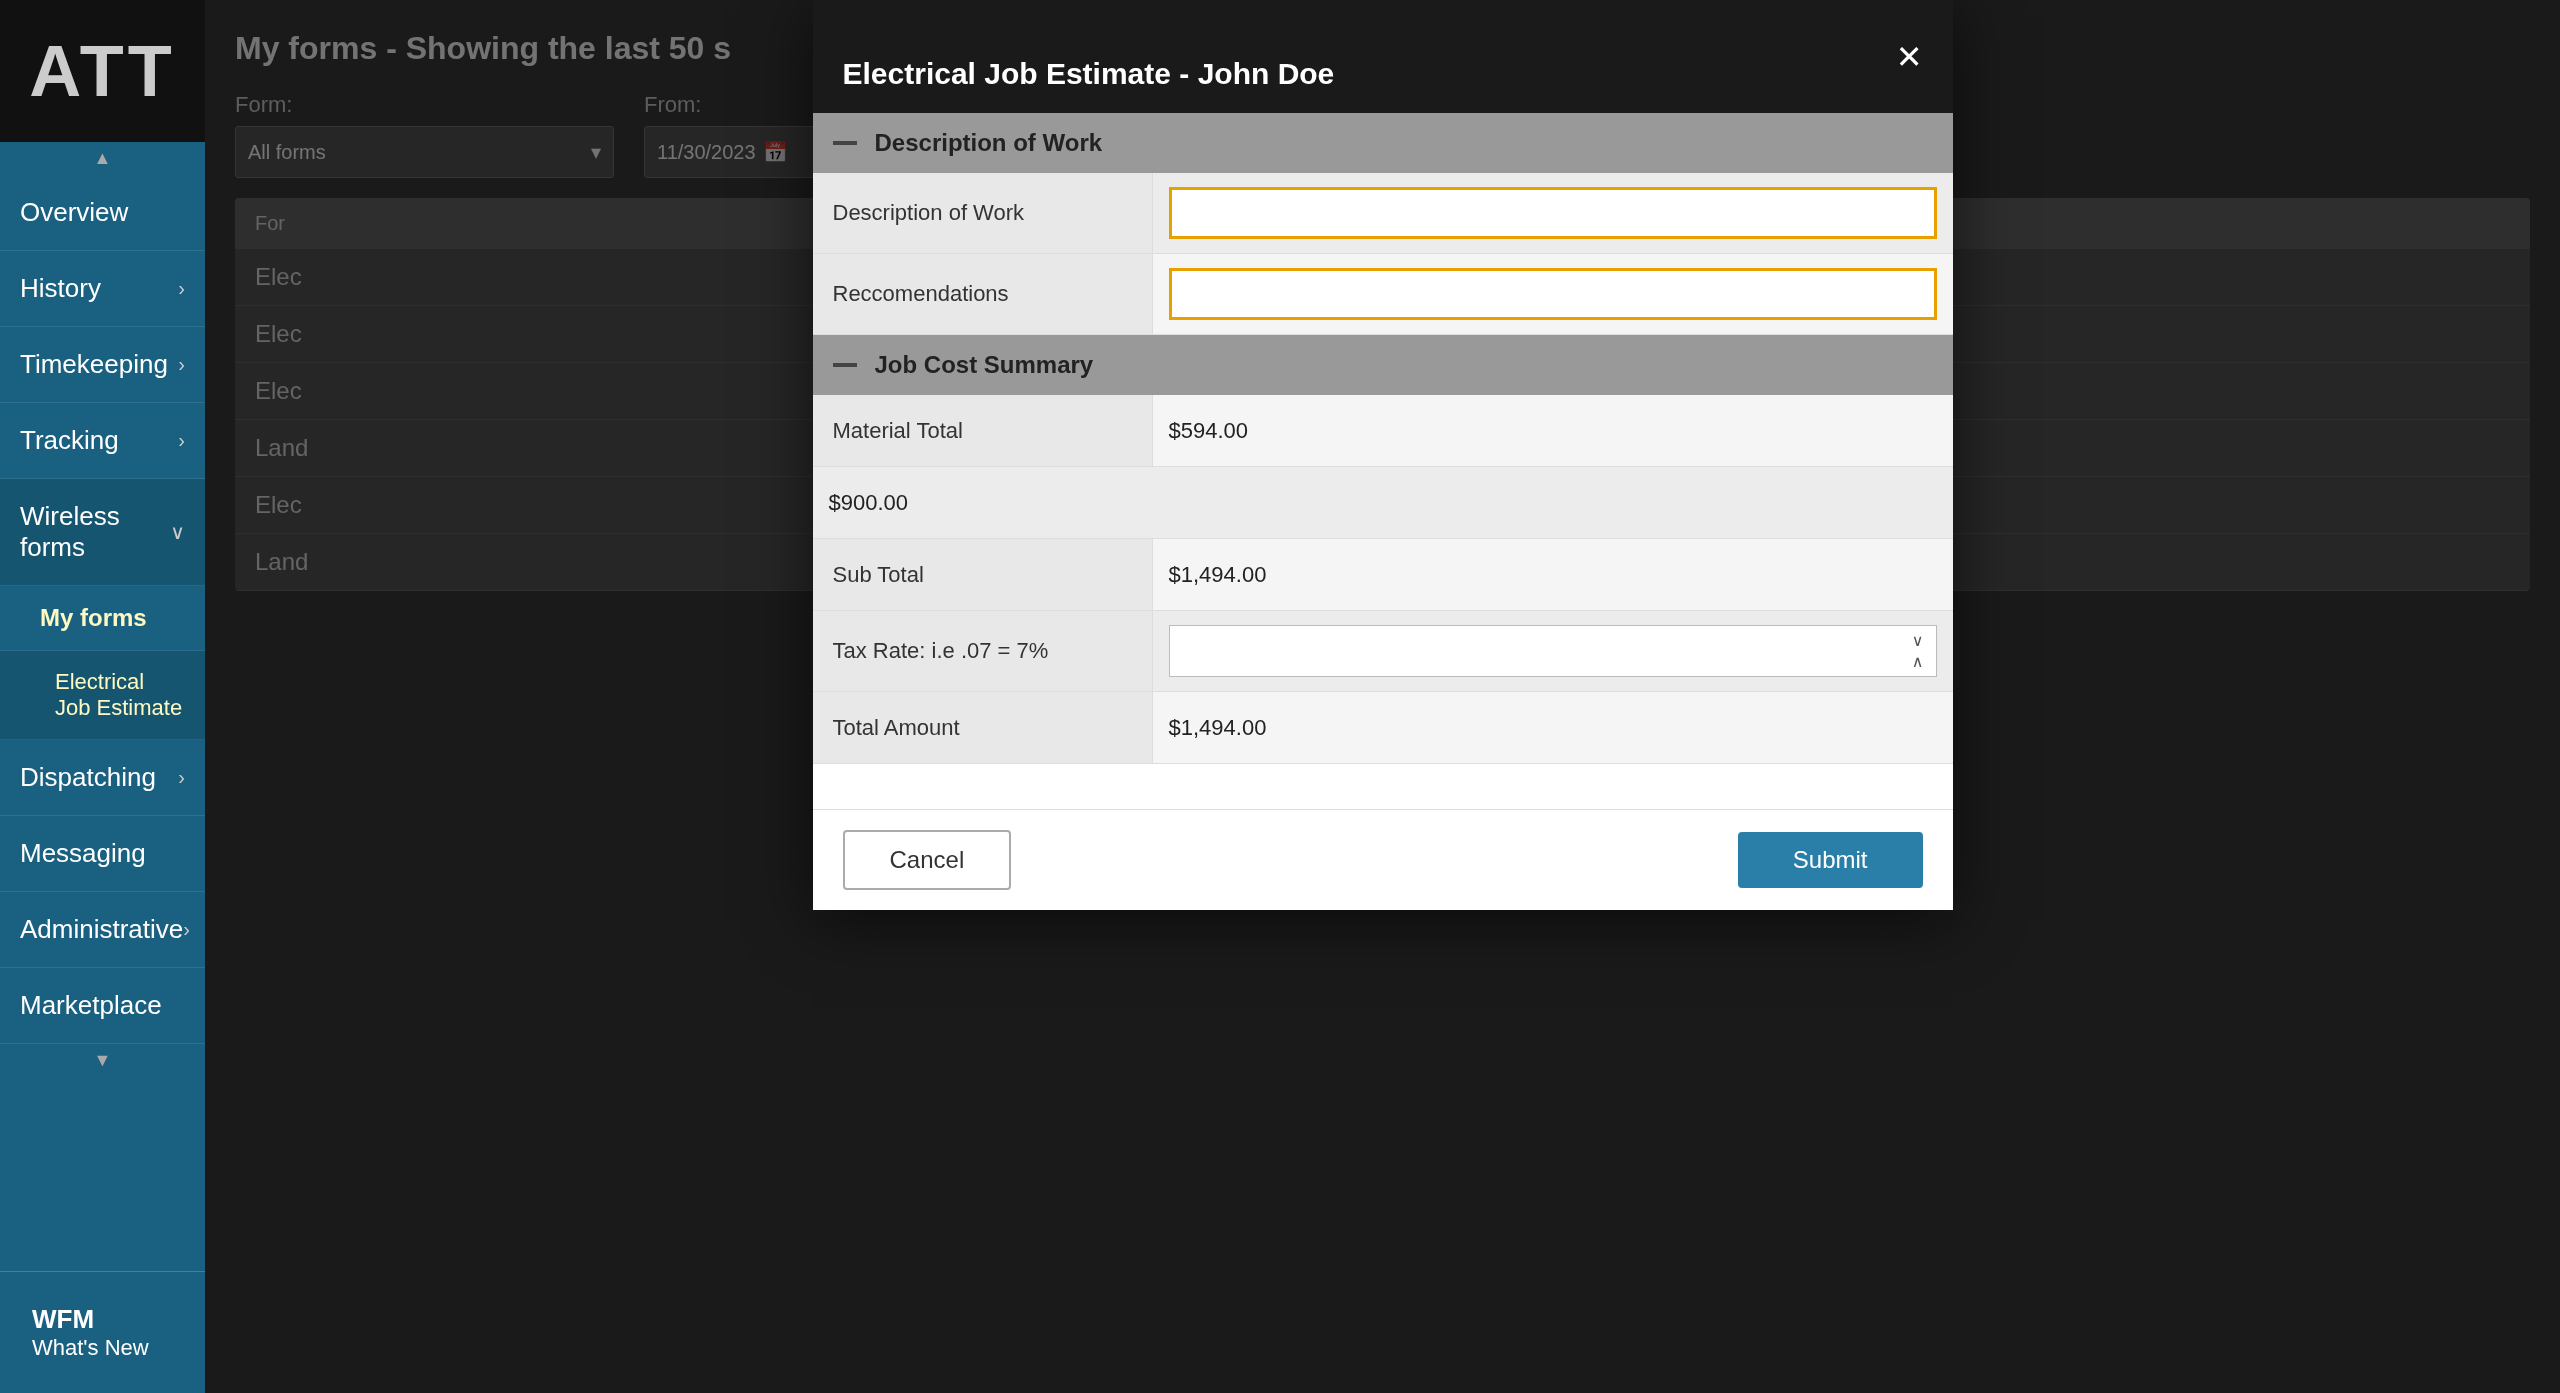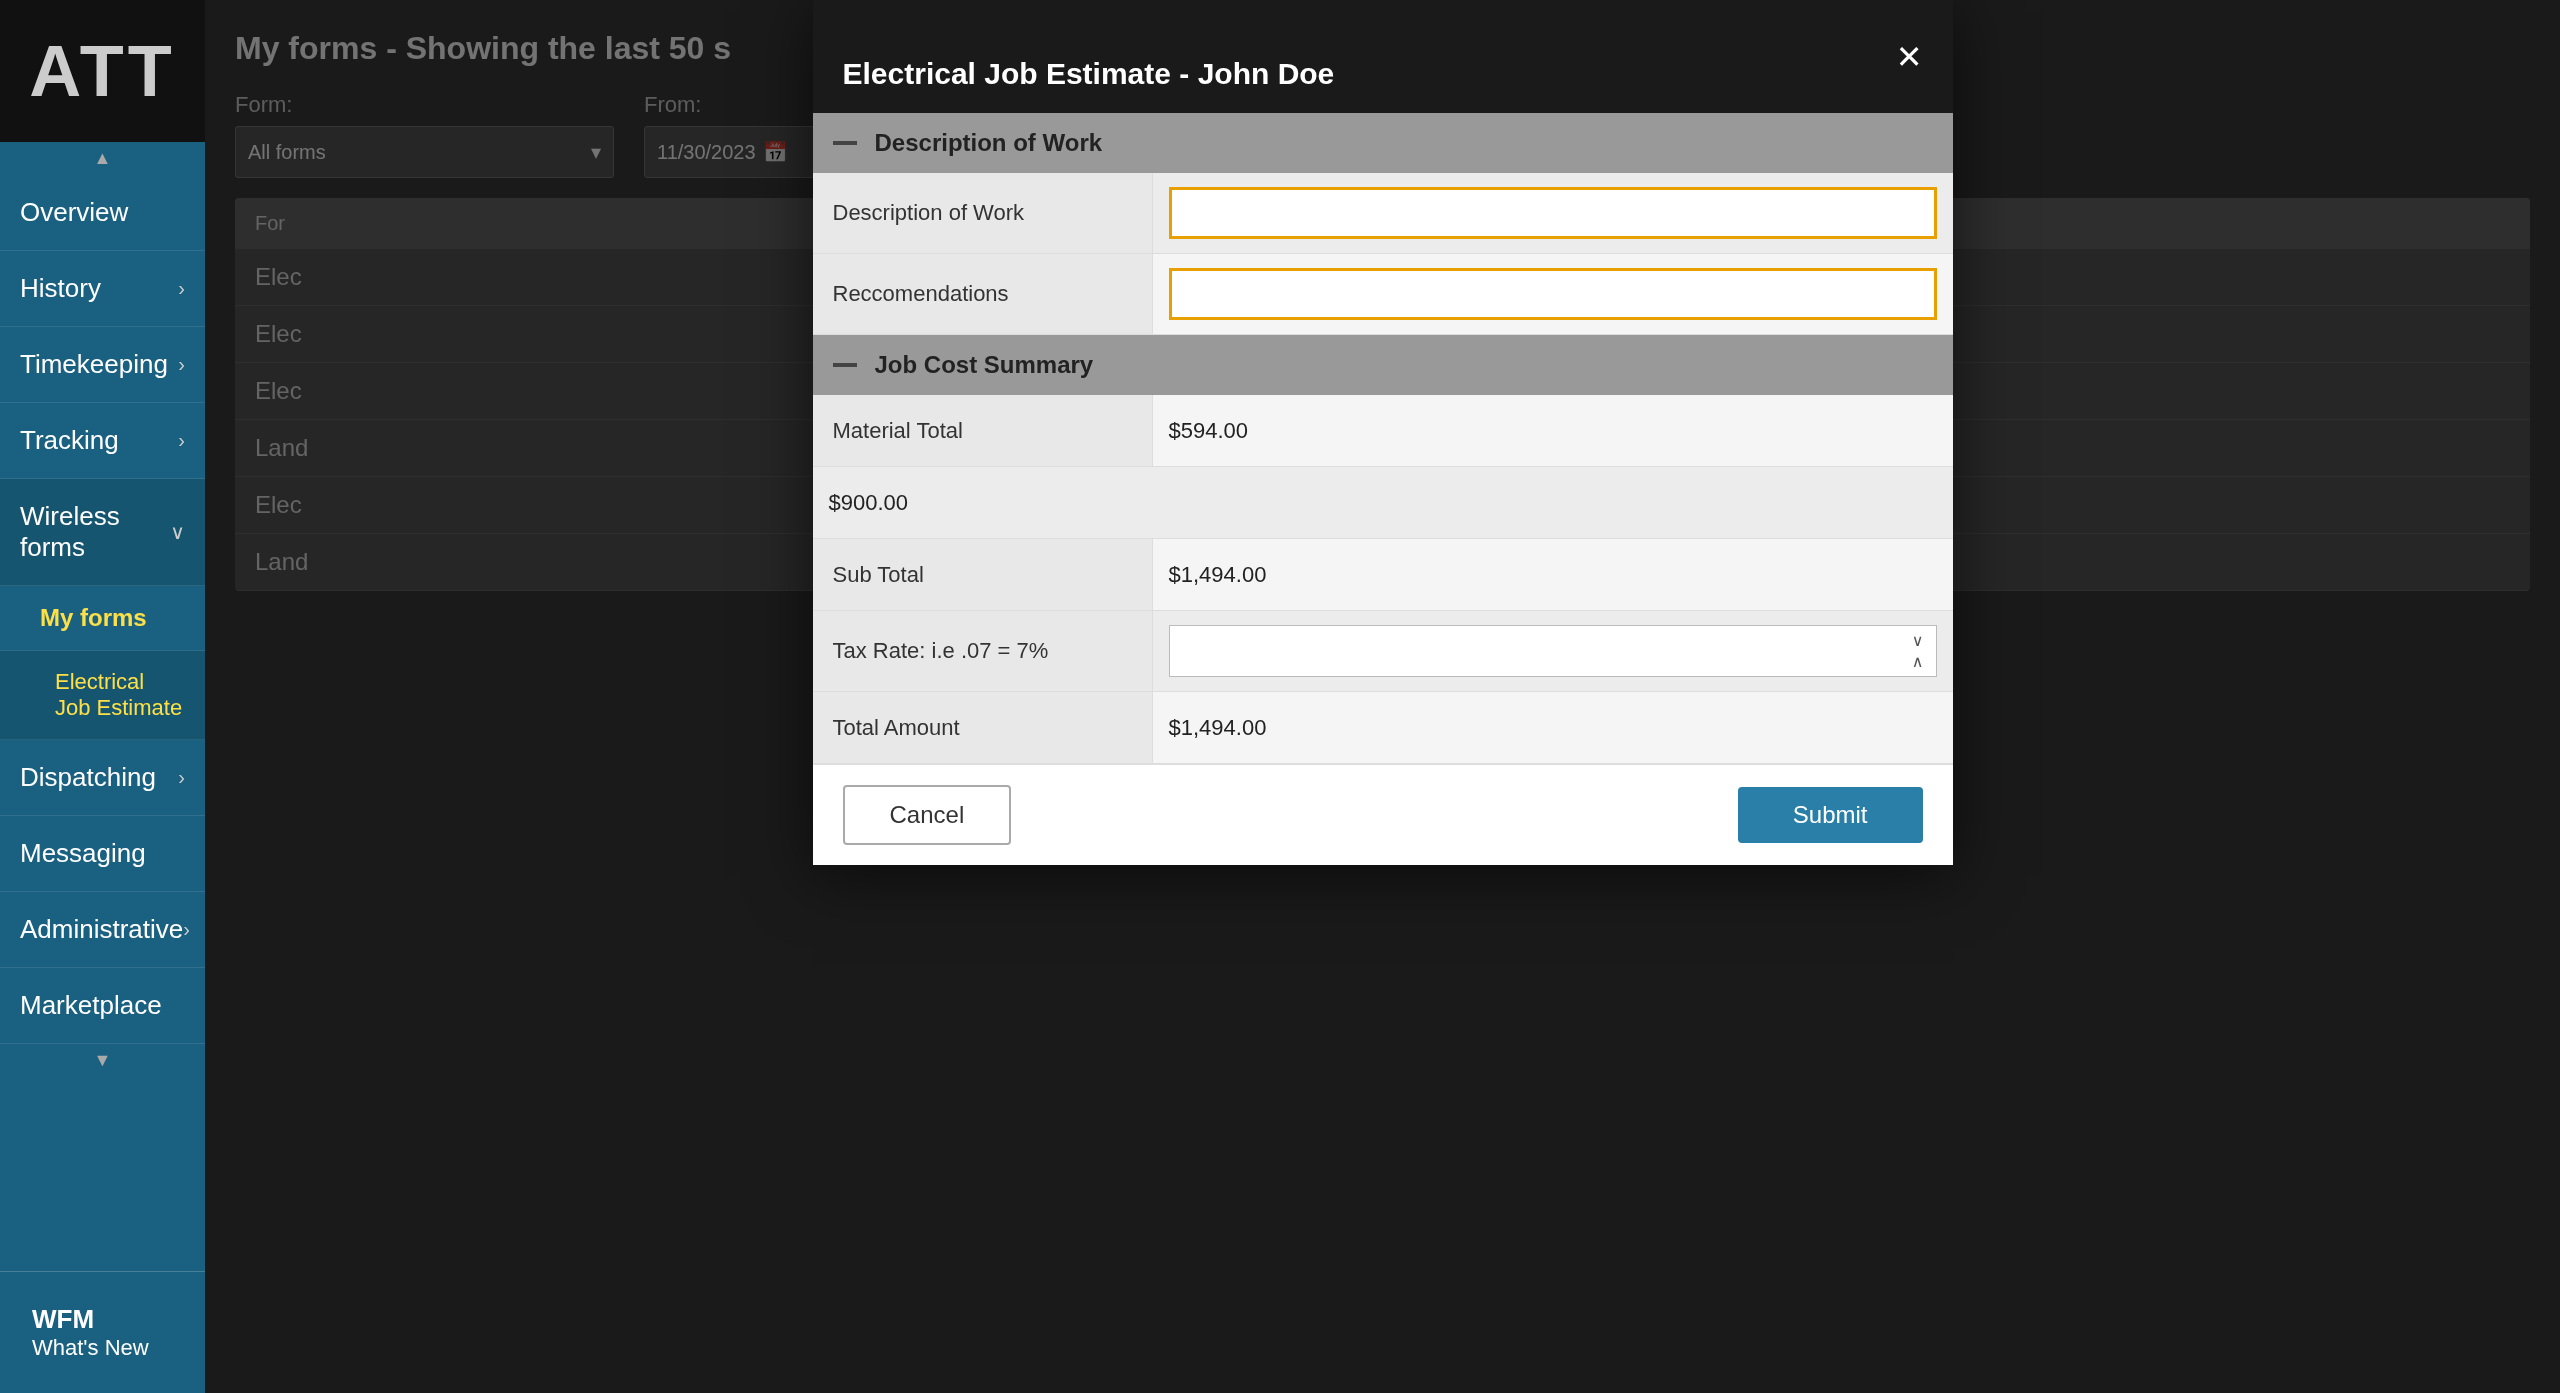--- a/index.html
+++ b/index.html
@@ -38,21 +38,21 @@
       padding: 22px 20px;
       color: #fff;
       font-size: 26px;
       cursor: pointer;
       border-bottom: 1px solid rgba(255,255,255,0.1);
     }
     .sidebar-item.active { background: #155570; }
     .sidebar-item .chevron { font-size: 20px; color: #ccc; }
     .sidebar-sub-item {
       padding: 18px 20px 18px 40px;
-      color: #fde047;
+      color: #fef9c3;
       font-size: 24px;
       cursor: pointer;
       background: #155570;
       border-bottom: 1px solid rgba(255,255,255,0.08);
     }
     .sidebar-sub-item.highlighted { background: #1a6080; font-weight: bold; }
     .sidebar-sub-item.deeper { padding-left: 55px; font-size: 22px; }
     .sidebar-bottom {
       margin-top: auto;
       padding: 32px;
@@ -304,20 +304,21 @@
 
     
     .modal-footer {
       background: #fff;
       padding: 20px 30px;
       display: flex;
       align-items: center;
       justify-content: space-between;
       border-top: 1px solid #ddd;
       flex-shrink: 0;
+      margin-top: 45px;
     }
     .btn-cancel {
       background: #fff;
       border: 2px solid #aaa;
       color: #333;
       padding: 14px 45px;
       font-size: 24px;
       border-radius: 4px;
       cursor: pointer;
     }

